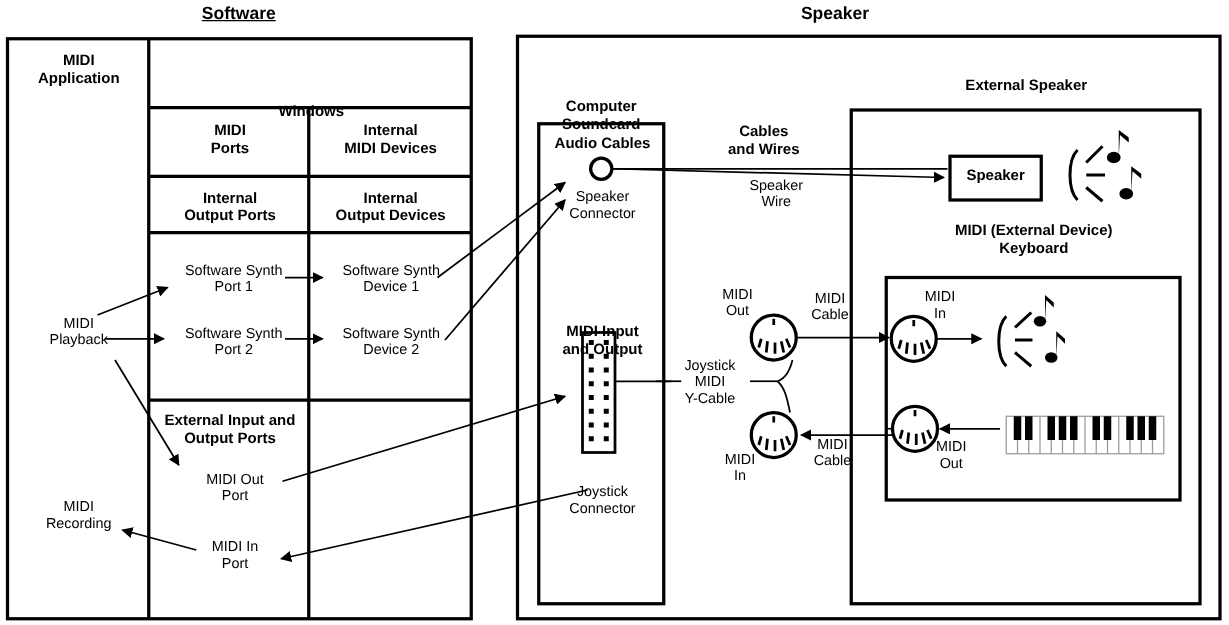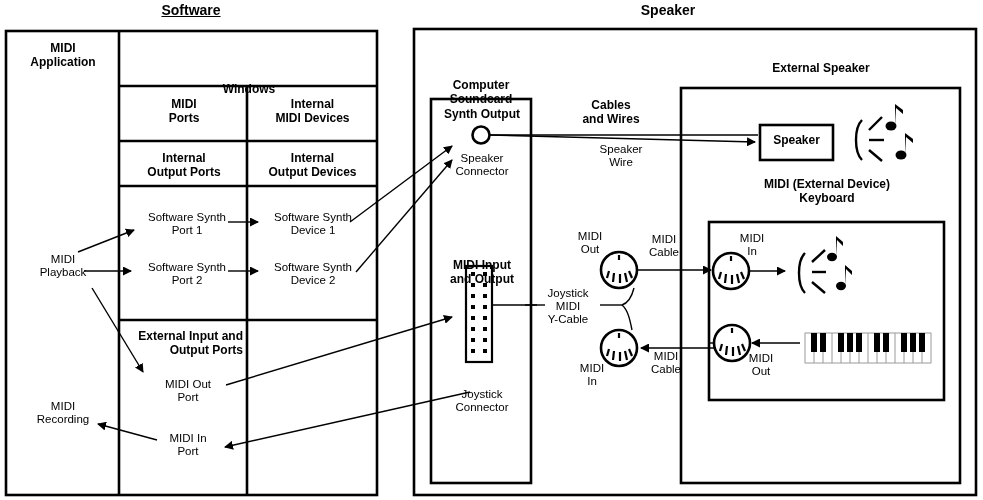--- a/index.html
+++ b/index.html
@@ -248,34 +248,34 @@
   <div class="lbl" style="left:14px;top:400px;width:98px;">MIDI
 Recording</div>
   <div class="lbl" style="left:130px;top:211px;width:114px;">Software Synth
 Port 1</div>
   <div class="lbl" style="left:130px;top:261px;width:114px;">Software Synth
 Port 2</div>
   <div class="lbl" style="left:254px;top:211px;width:118px;">Software Synth
 Device 1</div>
   <div class="lbl" style="left:254px;top:261px;width:118px;">Software Synth
 Device 2</div>
-  <div class="lbl sub" style="left:125px;top:330px;width:118px;text-align:right;">External Input and
+  <div class="lbl sub" style="left:125px;top:330px;width:118px;text-align:center;">External Input and
 Output Ports</div>
   <div class="lbl" style="left:134px;top:378px;width:108px;">MIDI Out
 Port</div>
   <div class="lbl" style="left:134px;top:432px;width:108px;">MIDI In
 Port</div>
 
   <div class="lbl sub" style="left:430px;top:47px;width:102px;margin-top:32px;">Computer
 Soundcard</div>
   <div class="lbl sub" style="left:563px;top:55px;width:96px;margin-top:44px;">Cables
 and Wires</div>
   <div class="lbl sub" style="left:713px;top:62px;width:216px;">External Speaker</div>
 
-  <div class="lbl sub" style="left:434px;top:108px;width:96px;">Synth Output</div>
+  <div class="lbl sub" style="left:434px;top:108px;width:96px;">Audio Cables</div>
   <div class="lbl" style="left:434px;top:152px;width:96px;">Speaker
 Connector</div>
   <div class="lbl sub" style="left:432px;top:229px;width:100px;margin-top:30px;">MIDI Input
 and Output</div>
   <div class="lbl" style="left:432px;top:388px;width:100px;">Joystick
 Connector</div>
 
   <div class="lbl" style="left:583px;top:143px;width:76px;">Speaker
 Wire</div>
   <div class="lbl sub" style="left:760px;top:134px;width:73px;">Speaker</div>

